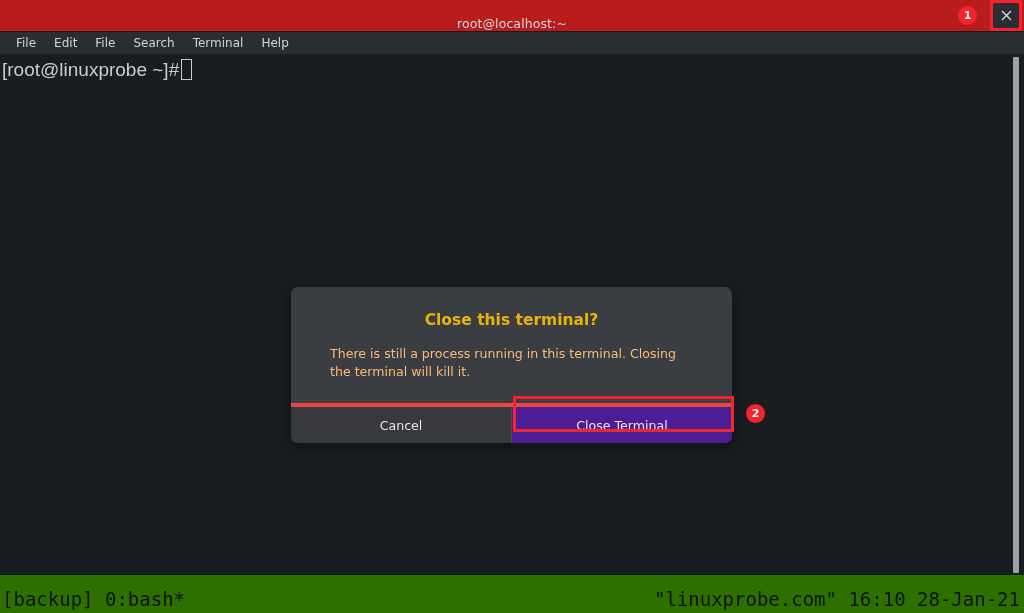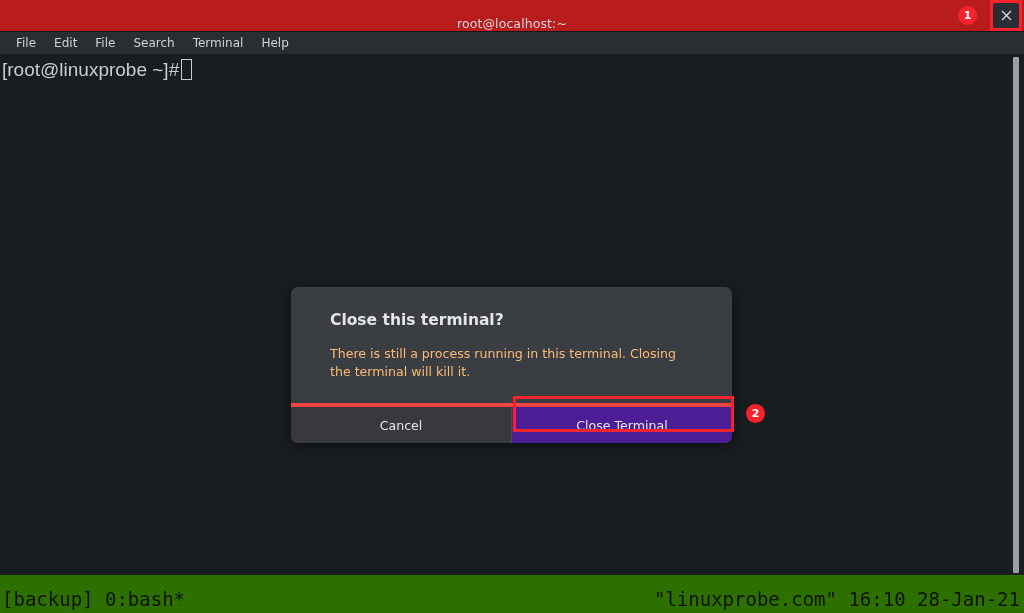--- a/index.html
+++ b/index.html
@@ -171,24 +171,24 @@
     border-radius: 7px;
     background: #3a3e43;
     box-shadow: 0 3px 14px rgba(0,0,0,.45);
     overflow: hidden;
     font-family: "DejaVu Sans", sans-serif;
   }
   .dialog-body {
     padding: 24px 39px 22px 39px;
   }
   .dialog-title {
-    text-align: left;
+    text-align: center;
     font-size: 15.5px;
     font-weight: bold;
-    color: #e5e5e5;
+    color: #eab308;
     margin-bottom: 16px;
   }
   .dialog-msg {
     font-size: 12.6px;
     color: #fdba74;
     line-height: 18px;
   }
   .dialog-actions {
     display: flex;
     border-top: 4px solid #ef4444;

